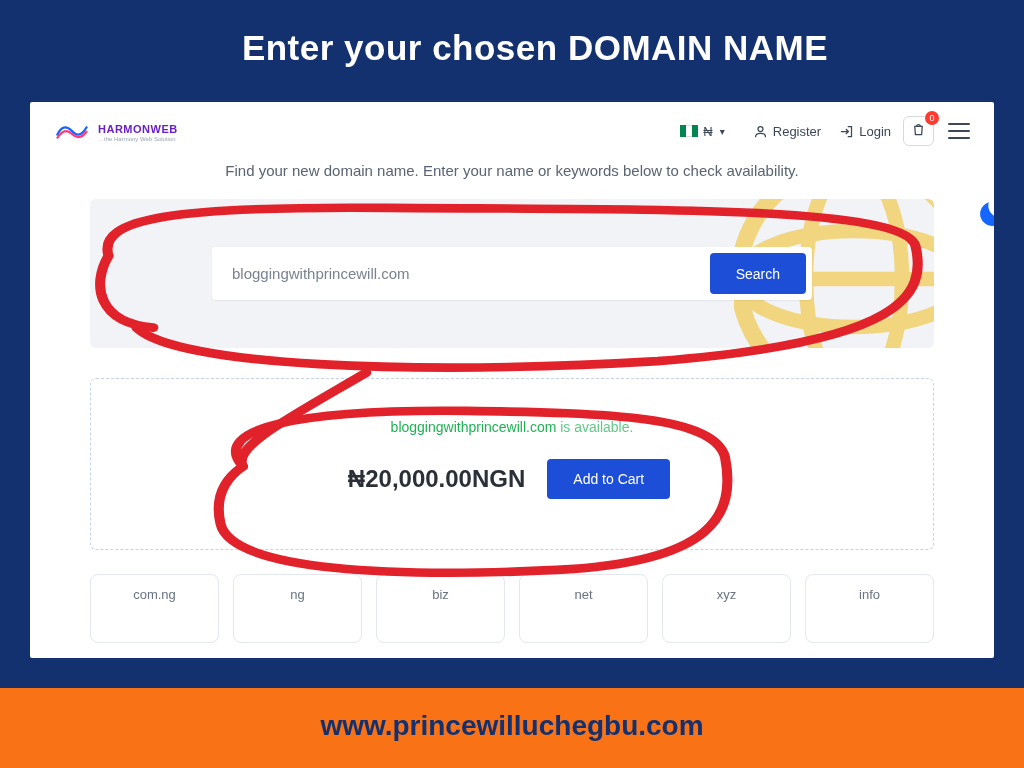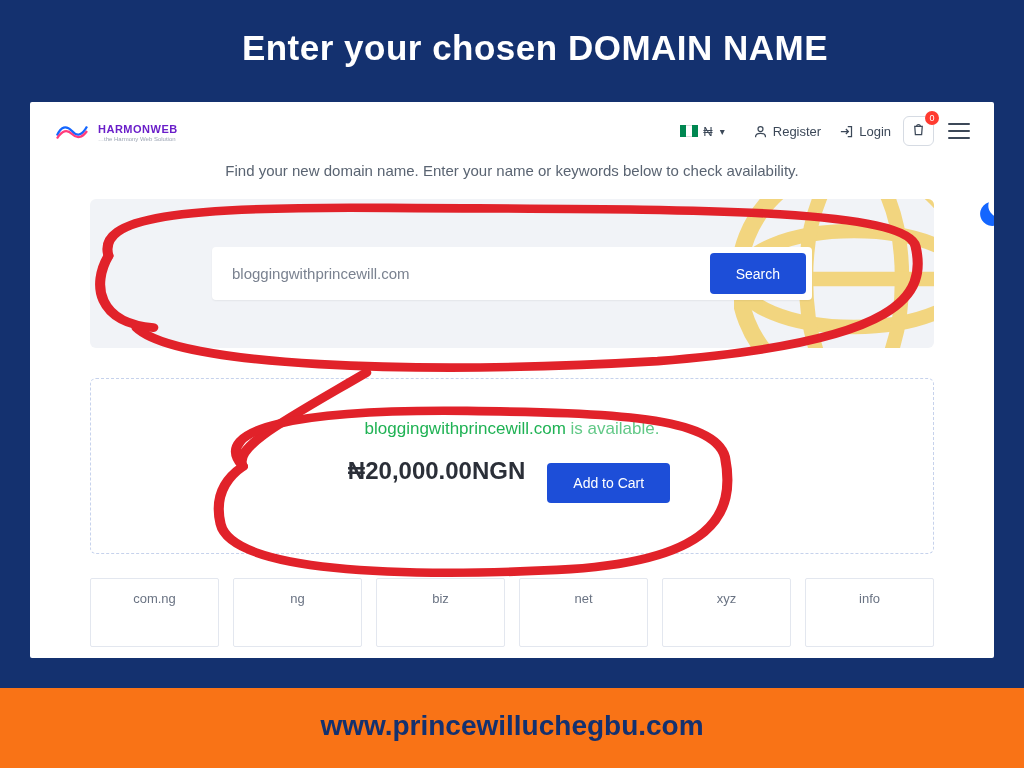--- a/index.html
+++ b/index.html
@@ -180,46 +180,46 @@
   }
 
   .result-box {
     margin-top: 30px;
     border: 1px dashed #c6d2ec;
     border-radius: 6px;
     padding: 40px 20px 44px;
     text-align: center;
   }
   .avail-line {
-    font-size: 17px;
+    font-size: 14px;
     margin-bottom: 18px;
   }
   .avail-line .dom { color: #1fb254; font-weight: 500; }
   .avail-line .txt { color: #1fb254; opacity: .7; }
   .price-line {
     display: inline-flex;
-    align-items: flex-start;
+    align-items: center;
     gap: 16px;
   }
   .price {
     font-size: 24px;
     font-weight: 700;
     color: #2b2f38;
   }
 
   
   .tld-strip {
     display: flex;
     gap: 14px;
     margin-top: 24px;
   }
   .tld {
     flex: 1;
     border: 1px solid #e3e7ef;
-    border-radius: 2px;
+    border-radius: 8px;
     text-align: center;
     padding: 12px 0 40px;
     color: #6a7383;
     font-size: 13px;
   }
 
   
   .moon {
     position: absolute;
     right: -14px;

